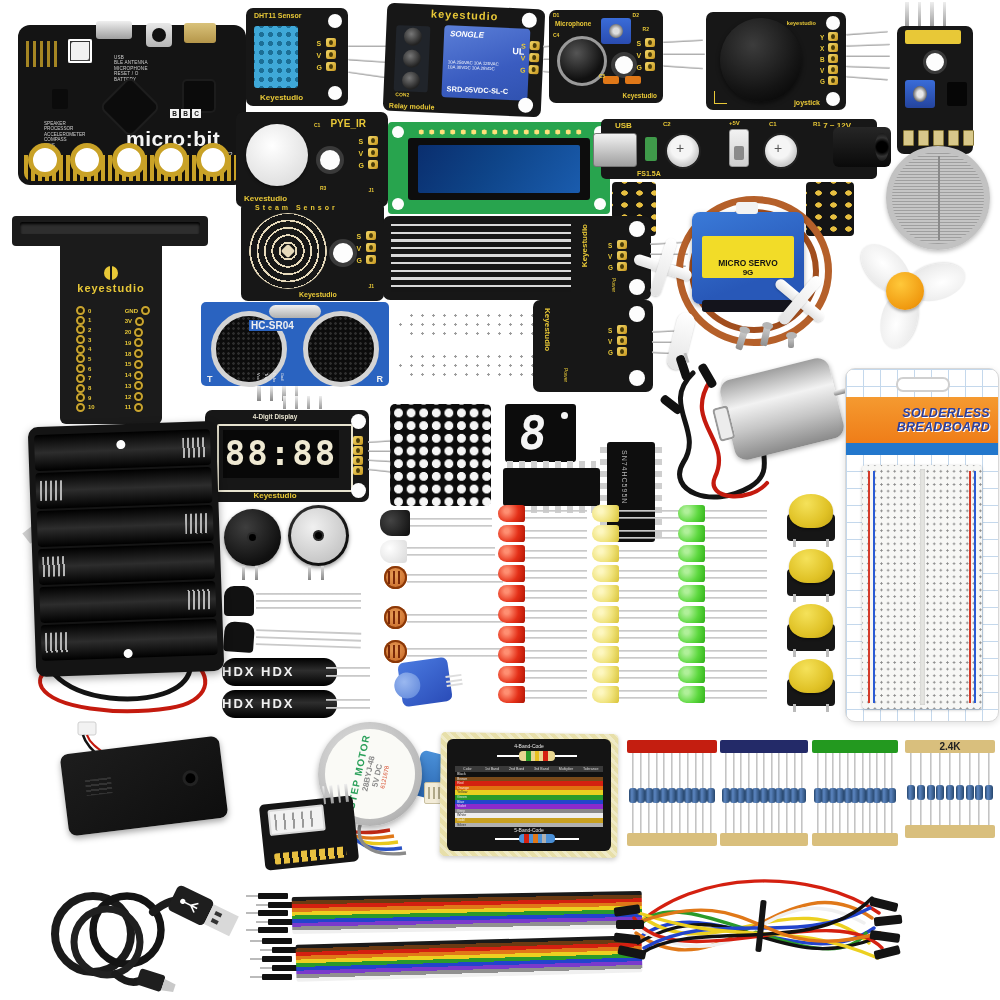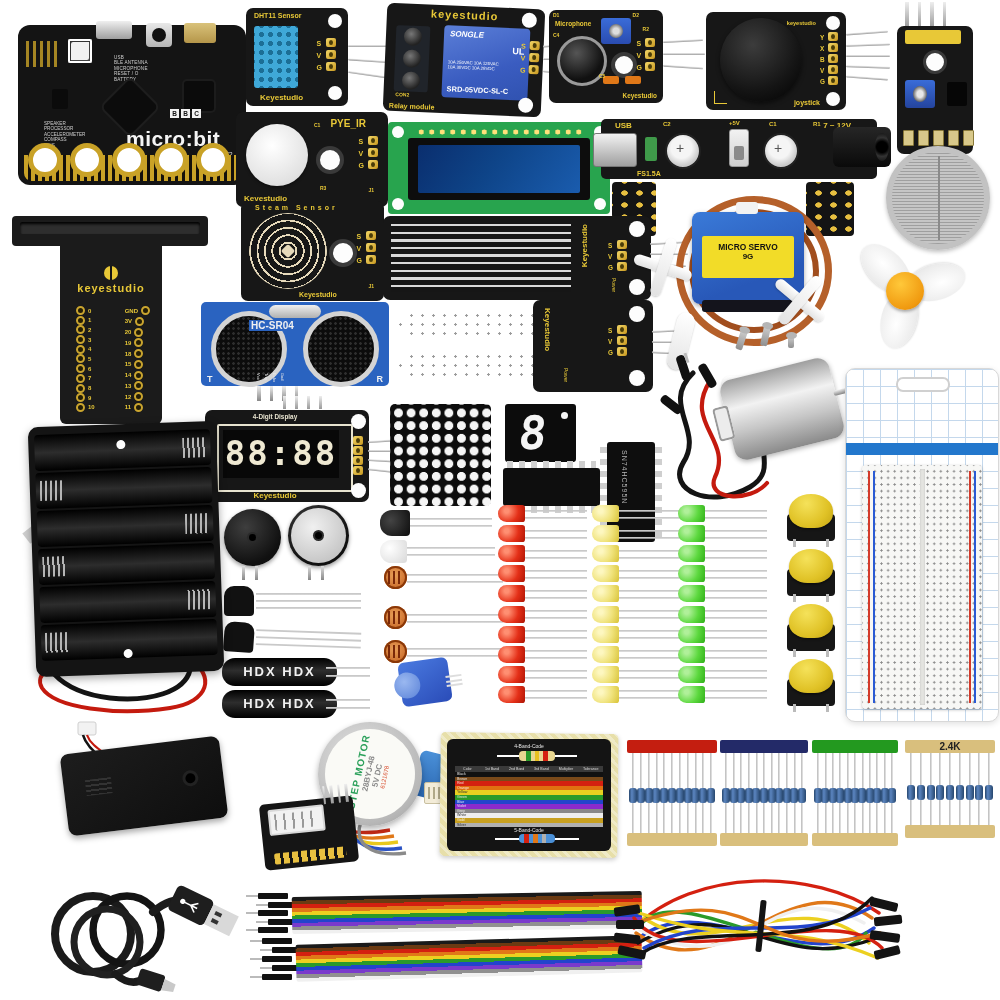--- a/index.html
+++ b/index.html
@@ -165,21 +165,21 @@
   
   .buzzer{position:absolute;border-radius:50%;background:radial-gradient(circle at 38% 32%,#3e3e3e,#101010 70%);box-shadow:0 2px 4px rgba(0,0,0,.4);}
   .buzzer::after{content:"";position:absolute;left:44%;top:44%;width:12%;height:12%;background:#000;border-radius:50%;box-shadow:0 0 0 2px #2a2a2a;}
   #buzz2::before{content:"";position:absolute;inset:3px;border-radius:50%;background:radial-gradient(circle at 40% 35%,#f0f0f0,#c6c6c6 75%,#aaa);}
   .buzz-legs{position:absolute;display:flex;gap:10px;}
   .buzz-legs i{width:3px;height:14px;background:linear-gradient(#ddd,#888);}
   
   .transistor{position:absolute;width:30px;height:30px;background:#111;border-radius:10px 10px 4px 4px;}
   .tr-legs{position:absolute;width:105px;height:18px;background:linear-gradient(#c9c9c9,#c9c9c9) no-repeat 0 1px/100% 1.8px,linear-gradient(#c9c9c9,#c9c9c9) no-repeat 0 8px/100% 1.8px,linear-gradient(#c9c9c9,#c9c9c9) no-repeat 0 15px/100% 1.8px;}
   
-  .cap-hdx{position:absolute;width:115px;height:28px;background:linear-gradient(#000,#2e2e2e 45%,#000);border-radius:13px;color:#f0f0f0;font-weight:bold;font-size:13px;text-align:center;line-height:28px;letter-spacing:2px;}
+  .cap-hdx{position:absolute;width:115px;height:28px;background:linear-gradient(#000,#2e2e2e 45%,#000);border-radius:13px;color:#f0f0f0;font-weight:bold;font-size:13px;line-height:28px;letter-spacing:2px;}
   .cap-leads{position:absolute;width:44px;height:12px;background:linear-gradient(#c9c9c9,#c9c9c9) no-repeat 0 1px/100% 1.8px,linear-gradient(#c9c9c9,#c9c9c9) no-repeat 0 9px/100% 1.8px;}
   
   .bullet{position:absolute;border-radius:12px 4px 4px 12px;}
   .legs2{position:absolute;height:12px;background:linear-gradient(#c9c9c9,#c9c9c9) no-repeat 0 2px/100% 1.7px,linear-gradient(#c9c9c9,#c9c9c9) no-repeat 0 9px/100% 1.7px;}
   .ldr{position:absolute;width:23px;height:23px;border-radius:50%;background:radial-gradient(circle at 45% 40%,#e8a05a,#c05818);box-shadow:inset 0 0 0 2px #8a3808;}
   .ldr::after{content:"";position:absolute;inset:5px 4px;background:repeating-linear-gradient(90deg,#7a2808 0 2px,transparent 2px 5px);}
   #pot{left:400px;top:660px;width:50px;height:44px;background:linear-gradient(150deg,#4a7ae0,#2a4cb8);border-radius:6px;transform:rotate(-8deg);}
   #pot::before{content:"";position:absolute;left:-6px;top:10px;width:26px;height:26px;border-radius:50%;background:radial-gradient(circle at 40% 35%,#9ab8f0,#5a82d8);}
   #pot::after{content:"";position:absolute;right:-12px;top:18px;width:16px;height:12px;background:linear-gradient(#ddd,#ddd) no-repeat 0 1px/100% 2px,linear-gradient(#ddd,#ddd) no-repeat 0 6px/100% 2px,linear-gradient(#ddd,#ddd) no-repeat 0 10px/100% 2px;}
   
@@ -657,21 +657,21 @@
     </div>
   </div>
   <div class="lead" style="left:652px;top:330px;width:32px;transform:rotate(-3deg)"></div>
   <div class="lead" style="left:652px;top:341px;width:34px"></div>
   <div class="lead" style="left:652px;top:352px;width:32px;transform:rotate(3deg)"></div>
 
   <div id="servo-wire" class="c"></div>
   <div id="servo" class="c">
     <div class="servo-shaft"></div>
     <div class="servo-label">
-      <div style="margin-top:6px;font-size:8.4px;font-weight:bold">MICRO SERVO</div>
+      <div style="margin-top:22px;font-size:8.4px;font-weight:bold">MICRO SERVO</div>
       <div style="font-size:8px;font-weight:bold">9G</div>
     </div>
     <div class="servo-foot"></div>
   </div>
   <div class="horn-cross c" style="left:633px;top:237px;transform:rotate(18deg)">
       <i></i>
       <i></i>
     </div>
   <div class="horn-cross c" style="left:770px;top:270px;transform:rotate(40deg)">
       <i></i>
@@ -693,20 +693,24 @@
     <path d="M55,36 C28,78 78,95 60,132 C50,155 95,158 112,138" fill="none" stroke="#c41a0e" stroke-width="4.2" stroke-linecap="round"></path>
     <rect x="24" y="10" width="9" height="26" rx="4" fill="#111" transform="rotate(-18 28 23)"></rect>
     <rect x="48" y="18" width="9" height="26" rx="4" fill="#111" transform="rotate(-30 52 31)"></rect>
     <rect x="12" y="48" width="9" height="24" rx="4" fill="#111" transform="rotate(-52 16 60)"></rect>
     <rect x="30" y="8" width="3" height="10" fill="#bbb" transform="rotate(-18 31 13)"></rect>
   </svg>
   <div id="motor" class="c"></div>
 
   <div id="bbpack" class="c">
     <div class="bb-hang"></div>
+    <div class="bb-orange">
+      <span>SOLDERLESS</span>
+      <span>BREADBOARD</span>
+    </div>
     <div class="bb-blue"></div>
     <div class="bb-white">
       <div class="bb-rail" style="left:6px;background:#d43a2a"></div>
       <div class="bb-rail" style="left:11px;background:#2a5ad4"></div>
       <div class="bb-rail" style="right:6px;background:#2a5ad4"></div>
       <div class="bb-rail" style="right:11px;background:#d43a2a"></div>
       <div style="position:absolute;left:50%;top:4px;bottom:4px;width:5px;margin-left:-2px;background:#e4e4e0;box-shadow:inset 0 0 2px #bbb"></div>
     </div>
   </div>
 

